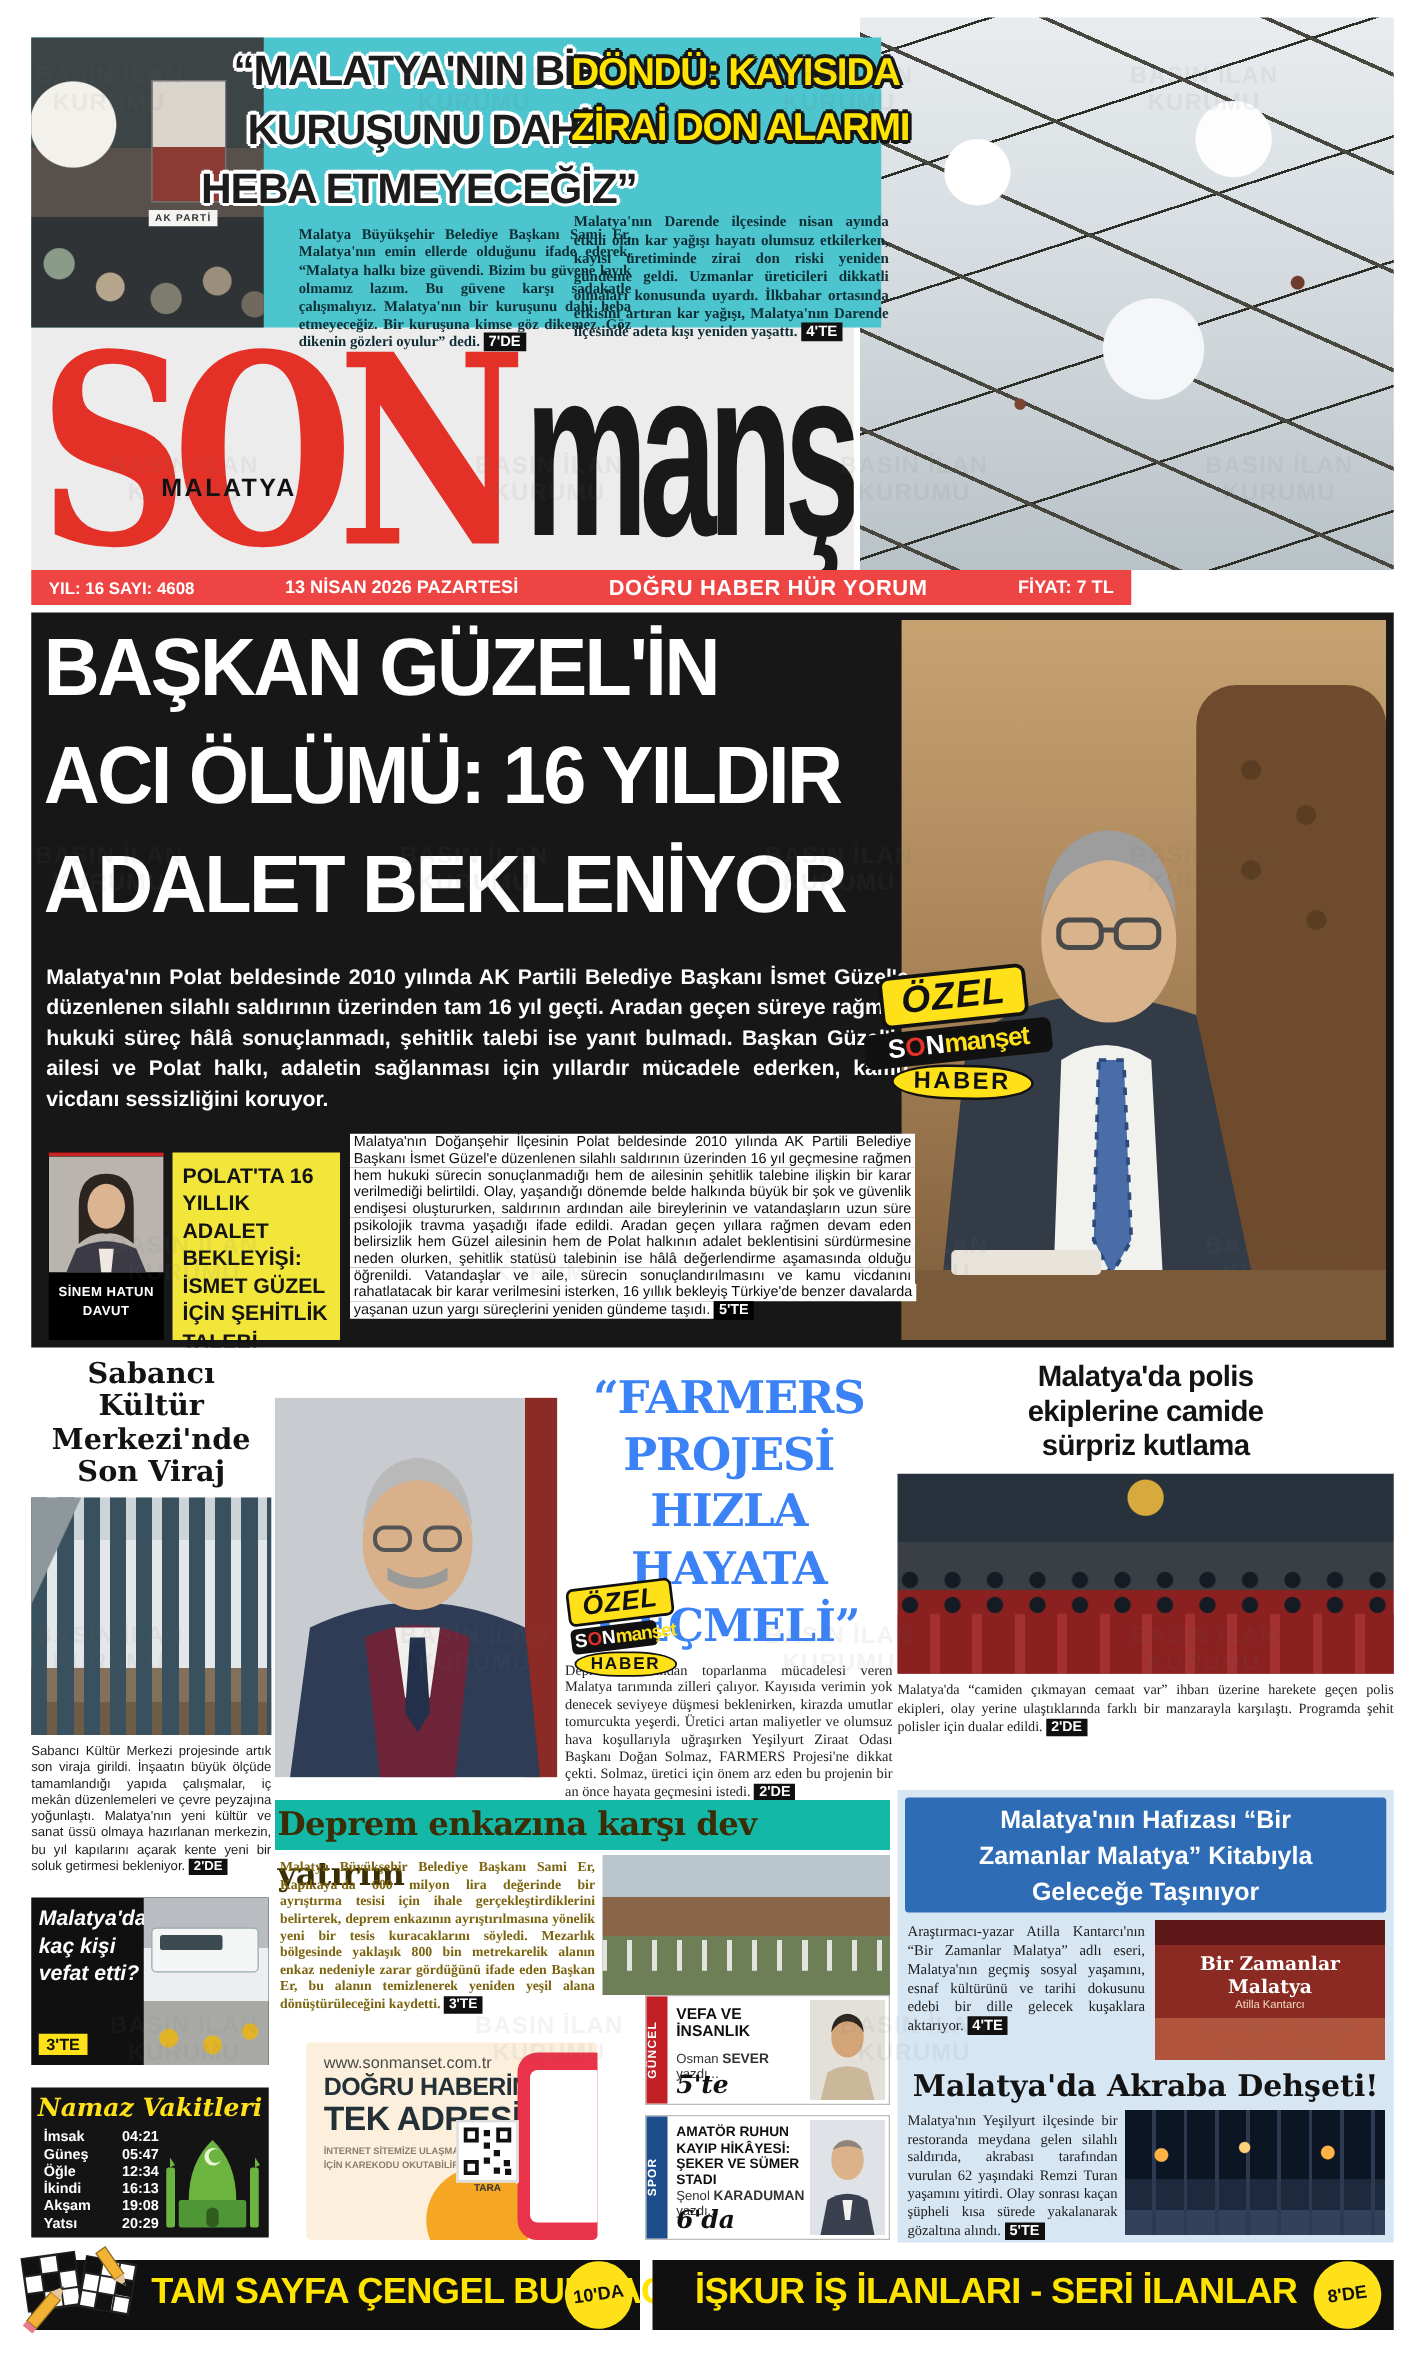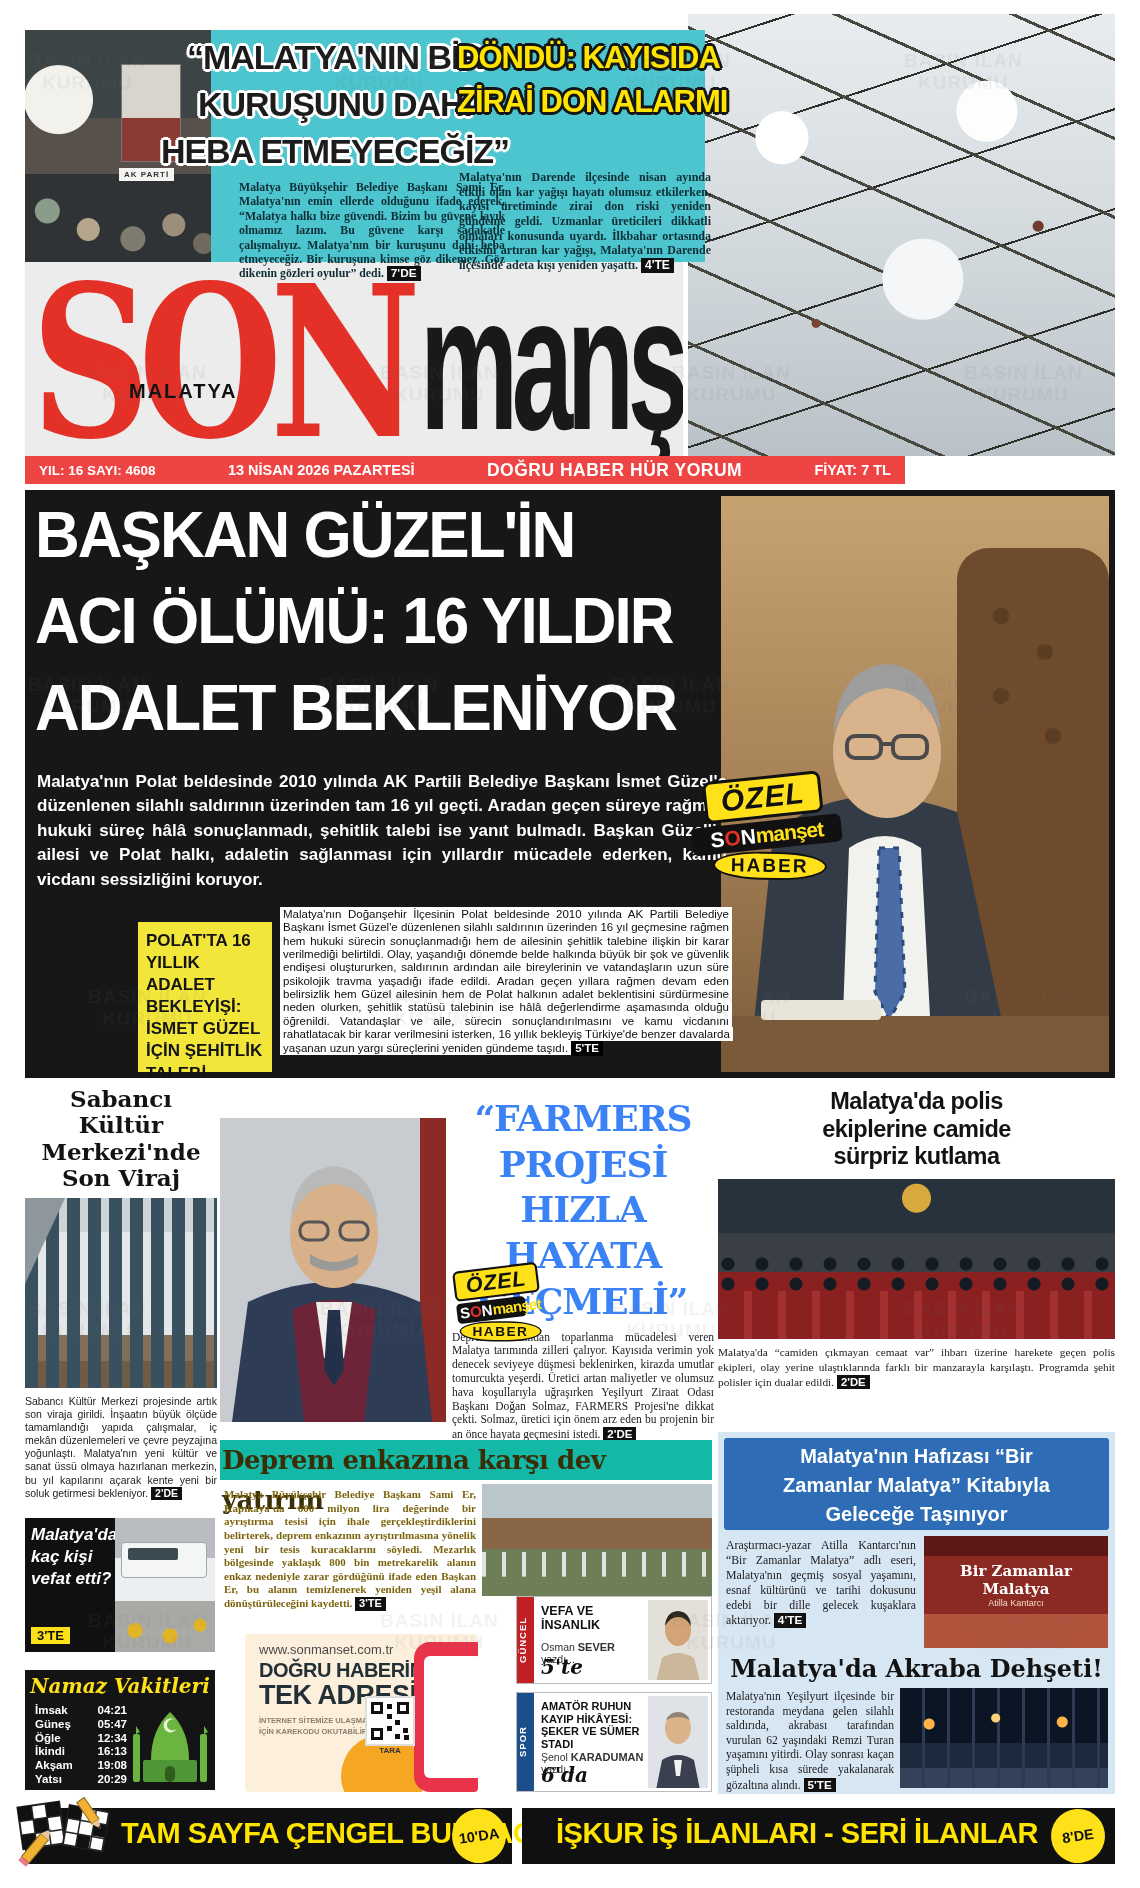--- a/index.html
+++ b/index.html
@@ -256,20 +256,35 @@
       <rect x="0" y="260" width="194" height="28" fill="#7a5a38"></rect>
       <rect x="20" y="252" width="60" height="10" rx="2" fill="#e8e4da"></rect>
     </svg>
   </div>
   <div class="abs" id="ms-headline">
     <div>BAŞKAN GÜZEL'İN</div>
     <div>ACI ÖLÜMÜ: 16 YILDIR</div>
     <div>ADALET BEKLENİYOR</div>
   </div>
   <div class="abs just" id="ms-lead">Malatya'nın Polat beldesinde 2010 yılında AK Partili Belediye Başkanı İsmet Güzel'e düzenlenen silahlı saldırının üzerinden tam 16 yıl geçti. Aradan geçen süreye rağmen hukuki süreç hâlâ sonuçlanmadı, şehitlik talebi ise yanıt bulmadı. Başkan Güzel'in ailesi ve Polat halkı, adaletin sağlanması için yıllardır mücadele ederken, kamu vicdanı sessizliğini koruyor.</div>
+  <div class="abs" id="byline-card">
+    <div class="photo" id="byline-photo">
+      <svg width="92" height="93" viewBox="0 0 92 93" preserveAspectRatio="none">
+        <rect width="92" height="93" fill="#b9b4ae"></rect>
+        <path d="M24 40 Q24 14 46 14 Q68 14 68 40 L68 70 Q56 60 46 62 Q36 60 24 70 Z" fill="#2b2420"></path>
+        <ellipse cx="46" cy="40" rx="15" ry="18" fill="#dbb491"></ellipse>
+        <path d="M14 93 L22 74 Q46 62 70 74 L78 93 Z" fill="#3c3a45"></path>
+        <path d="M40 74 L52 74 L50 93 L42 93 Z" fill="#efe8e2"></path>
+      </svg>
+    </div>
+    <div id="byline-name">
+      <div>SİNEM HATUN</div>
+      <div>DAVUT</div>
+    </div>
+  </div>
   <div class="abs" id="kicker">POLAT'TA 16 YILLIK ADALET BEKLEYİŞİ: İSMET GÜZEL İÇİN ŞEHİTLİK TALEBİ SÜRÜYOR</div>
   <div class="abs just" id="ms-body"><span class="hl">Malatya'nın Doğanşehir İlçesinin Polat beldesinde 2010 yılında AK Partili Belediye Başkanı İsmet Güzel'e düzenlenen silahlı saldırının üzerinden 16 yıl geçmesine rağmen hem hukuki sürecin sonuçlanmadığı hem de ailesinin şehitlik talebine ilişkin bir karar verilmediği belirtildi. Olay, yaşandığı dönemde belde halkında büyük bir şok ve güvenlik endişesi oluştururken, saldırının ardından aile bireylerinin ve vatandaşların uzun süre psikolojik travma yaşadığı ifade edildi. Aradan geçen yıllara rağmen devam eden belirsizlik hem Güzel ailesinin hem de Polat halkının adalet beklentisini sürdürmesine neden olurken, şehitlik statüsü talebinin ise hâlâ değerlendirme aşamasında olduğu öğrenildi. Vatandaşlar ve aile, sürecin sonuçlandırılmasını ve kamu vicdanını rahatlatacak bir karar verilmesini isterken, 16 yıllık bekleyiş Türkiye'de benzer davalarda yaşanan uzun yargı süreçlerini yeniden gündeme taşıdı.</span><span class="pref">5'TE</span></div>
   <div class="ozel-badge" id="ozel1">
     <span class="oz1">ÖZEL</span>
     <span class="oz2"><span>S</span><span class="o-sun">O</span><span>N</span><span class="o-man">manşet</span></span>
     <span class="oz3">HABER</span>
   </div>
 </div>
 
 <div class="abs" id="sabanci">

